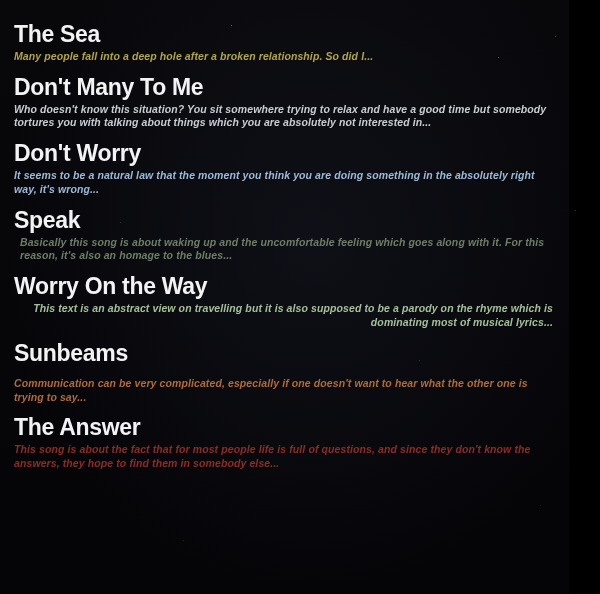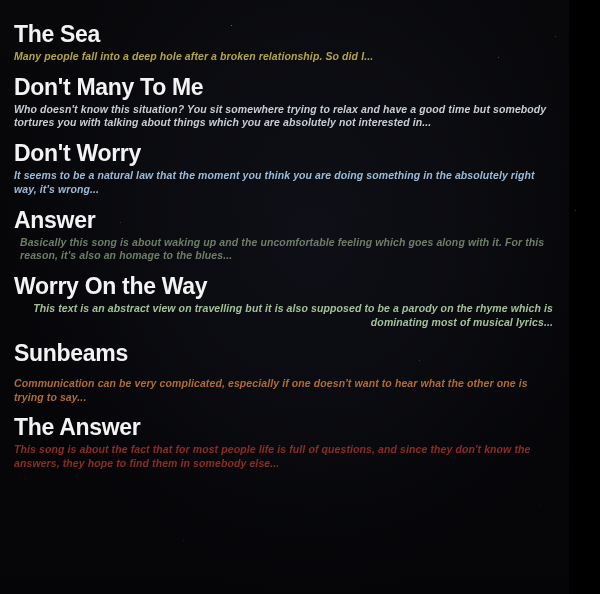--- a/index.html
+++ b/index.html
@@ -69,21 +69,21 @@
     <h2 class="song-title">Don't Many To Me</h2>
     <p class="song-desc" style="color: rgb(200, 205, 211);">Who doesn't know this situation? You sit somewhere trying to relax and have a good time but somebody tortures you with talking about things which you are absolutely not interested in...</p>
   </div>
 
   <div class="section">
     <h2 class="song-title">Don't Worry</h2>
     <p class="song-desc" style="color: rgb(155, 186, 216);">It seems to be a natural law that the moment you think you are doing something in the absolutely right way, it's wrong...</p>
   </div>
 
   <div class="section">
-    <h2 class="song-title">Answer</h2>
+    <h2 class="song-title">Speak</h2>
     <p class="song-desc" style="color: rgb(109, 126, 103); margin-left: 6px;">Basically this song is about waking up and the uncomfortable feeling which goes along with it. For this reason, it's also an homage to the blues...</p>
   </div>
 
   <div class="section">
     <h2 class="song-title">Worry On the Way</h2>
     <p class="song-desc" style="color: rgb(164, 192, 154); text-align: right;">This text is an abstract view on travelling but it is also supposed to be a parody on the rhyme which is dominating most of musical lyrics...</p>
   </div>
 
   <div class="section">
     <h2 class="song-title">Sunbeams</h2>

